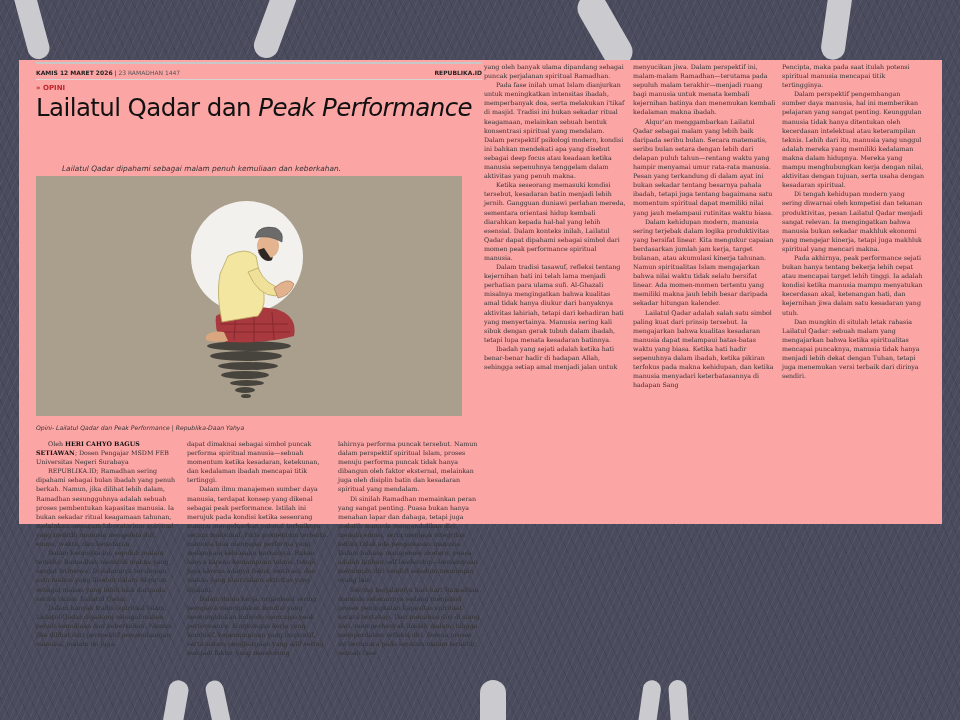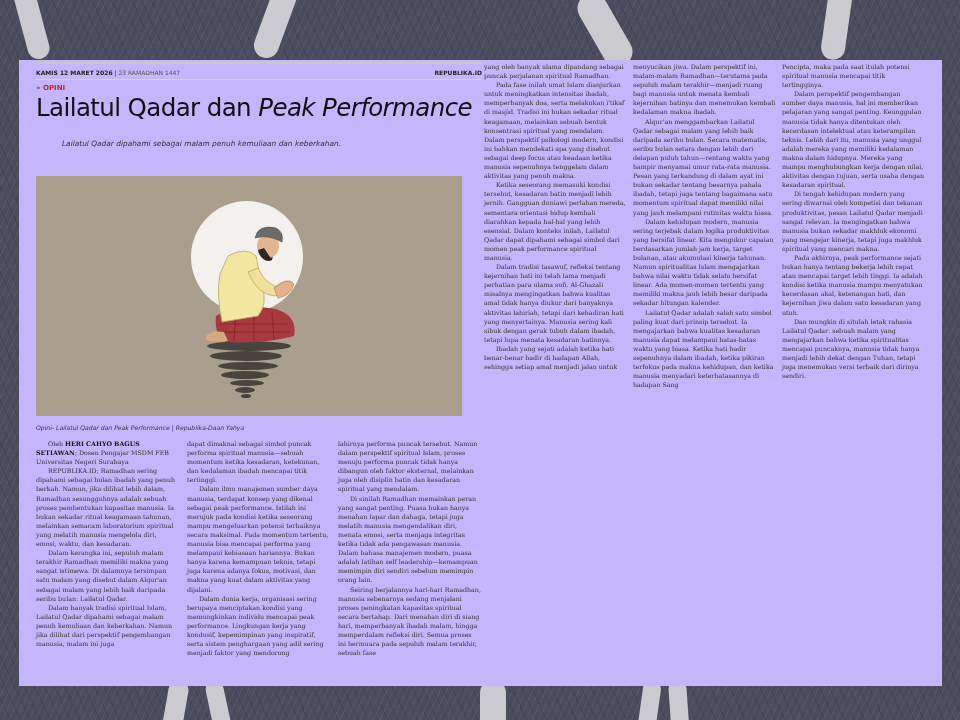--- a/index.html
+++ b/index.html
@@ -14,22 +14,22 @@
   }
   .bg-stroke {
     position: absolute;
     background: #d9d9dc;
     border-radius: 40px;
     opacity: 0.9;
   }
   .paper {
     position: absolute;
     left: 19px; top: 60px;
-    width: 923px; height: 626px;
-    background: #c4b5fd;
+    width: 923px; height: 464px;
+    background: #fca5a5;
   }
   .page-left {
     position: absolute;
     left: 17px; top: 0;
     width: 446px; height: 626px;
   }
   .topline {
     position: absolute; left: 0; top: 2px; width: 446px; height: 2px; background: #c8c8c8;
   }
   .dateline {
@@ -46,21 +46,21 @@
     position: absolute; left: 0; top: 24px;
     font-family: "DejaVu Sans", sans-serif; font-weight: bold; font-size: 7px; color: #c0262d;
   }
   .headline {
     position: absolute; left: 0; top: 34px; width: 446px;
     font-family: "DejaVu Sans", sans-serif; font-weight: normal; font-size: 24.5px;
     line-height: 28px; color: #111; letter-spacing: -0.6px;
   }
   .headline i { font-style: italic; }
   .deck {
-    position: absolute; left: 0; top: 79px;
+    position: absolute; left: 0; top: 104px;
     font-family: "DejaVu Sans", sans-serif; font-style: italic; font-size: 7.4px; color: #333; padding-left: 26px;
   }
   .illustration {
     position: absolute; left: 0; top: 116px; width: 426px; height: 240px;
     background: #aa9f8d; overflow: hidden;
   }
   .halo {
     position: absolute; left: 155px; top: 25px; width: 112px; height: 112px;
     border-radius: 50%; background: #f2f1ee;
   }

